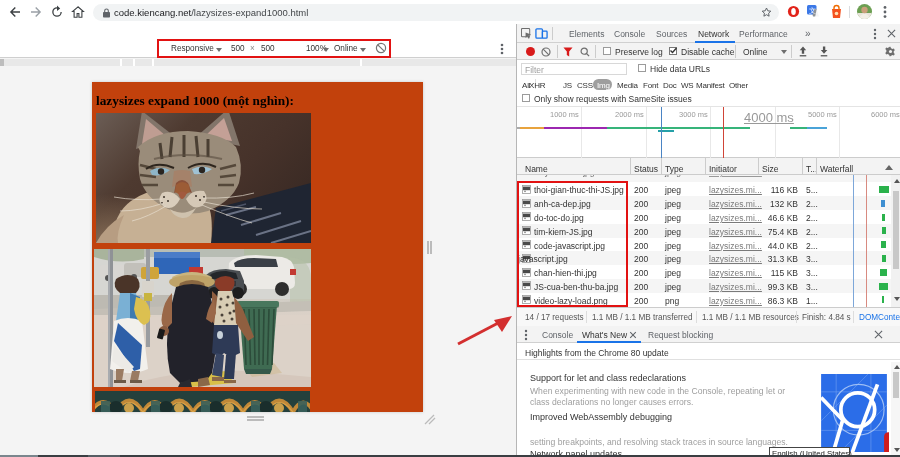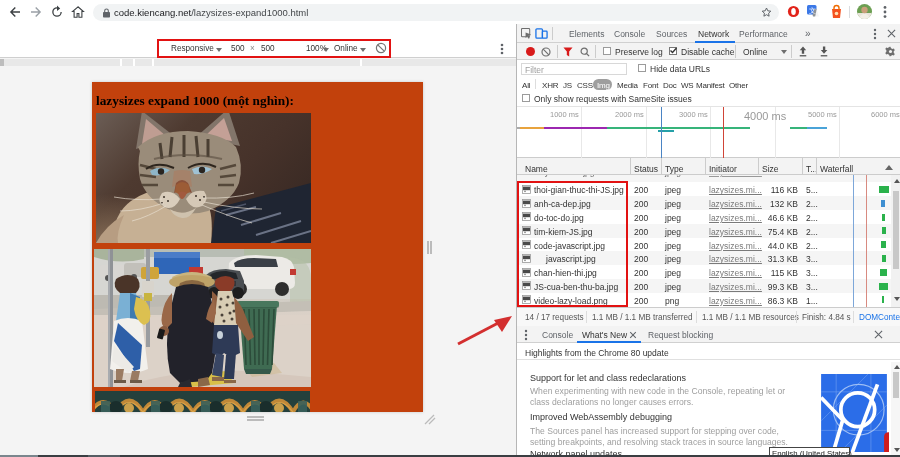--- a/index.html
+++ b/index.html
@@ -447,21 +447,21 @@
   <div class="abs" style="left:0;top:36px;width:384px;height:17px;background:#fff;"></div>
   <div class="abs" style="left:4px;top:39px;width:106px;height:12px;background:#fff;border:1px solid #d8d8d8;"></div>
   <div class="t" style="left:8px;top:41px;color:#9e9e9e;">Filter</div>
   <div class="abs" style="left:121px;top:40px;width:8px;height:8px;border:1px solid #9b9b9b;background:#fff;"></div>
   <div class="t" style="left:133px;top:40px;color:#333;">Hide data URLs</div>
 
   <div class="abs" style="left:0;top:53px;width:384px;height:14px;background:#fff;"></div>
   <div class="abs" style="left:0;top:53px;width:384px;height:14px;font-size:8px;letter-spacing:-0.2px;">
     <div class="t" style="left:5px;top:4px;color:#333;">All</div>
     <div class="sep" style="left:18px;top:2px;height:10px;background:#ddd;"></div>
-    <div class="t" style="left:25px;top:4px;color:#333;">XHR</div>
+    <div class="t" style="left:12px;top:4px;color:#333;">XHR</div>
     <div class="t" style="left:46px;top:4px;color:#333;">JS</div>
     <div class="t" style="left:60px;top:4px;color:#333;">CSS</div>
     <div class="abs" style="left:76px;top:1.5px;width:19px;height:11.5px;background:#9e9e9e;border-radius:6px;"></div>
     <div class="t" style="left:80px;top:4px;color:#fff;">Img</div>
     <div class="t" style="left:100px;top:4px;color:#333;">Media</div>
     <div class="t" style="left:126px;top:4px;color:#333;">Font</div>
     <div class="t" style="left:146px;top:4px;color:#333;">Doc</div>
     <div class="t" style="left:164px;top:4px;color:#333;">WS</div>
     <div class="t" style="left:179px;top:4px;color:#333;">Manifest</div>
     <div class="t" style="left:212px;top:4px;color:#333;">Other</div>
@@ -473,21 +473,21 @@
 
   <div class="abs" id="overview" style="left:0;top:82px;width:384px;height:52px;background:#fff;border-top:1px solid #e4e4e4;border-bottom:1px solid #ccc;">
     <div class="abs" style="left:64px;top:0;width:1px;height:51px;background:#e8e8e8;"></div>
     <div class="abs" style="left:129px;top:0;width:1px;height:51px;background:#e8e8e8;"></div>
     <div class="abs" style="left:193px;top:0;width:1px;height:51px;background:#e8e8e8;"></div>
     <div class="abs" style="left:258px;top:0;width:1px;height:51px;background:#e8e8e8;"></div>
     <div class="abs" style="left:322px;top:0;width:1px;height:51px;background:#e8e8e8;"></div>
     <div class="t" style="left:33px;top:3px;color:#999;font-size:7.5px;">1000 ms</div>
     <div class="t" style="left:98px;top:3px;color:#999;font-size:7.5px;">2000 ms</div>
     <div class="t" style="left:162px;top:3px;color:#999;font-size:7.5px;">3000 ms</div>
-    <div class="t" style="left:227px;top:3px;color:#999;font-size:11px;">4000 ms</div>
+    <div class="t" style="left:227px;top:3px;color:#999;font-size:13px;text-decoration:underline;">4000 ms</div>
     <div class="t" style="left:291px;top:3px;color:#999;font-size:7.5px;">5000 ms</div>
     <div class="t" style="left:354px;top:3px;color:#999;font-size:7.5px;">6000 ms</div>
     <div class="abs" style="left:0;top:19.5px;width:3px;height:2px;background:#aaa;"></div>
     <div class="abs" style="left:3px;top:19.5px;width:24px;height:2.5px;background:#e8a33d;"></div>
     <div class="abs" style="left:27px;top:19.5px;width:63px;height:2.5px;background:#9c27b0;"></div>
     <div class="abs" style="left:90px;top:19.5px;width:143px;height:2.5px;background:#36b47a;"></div>
     <div class="abs" style="left:141px;top:22.5px;width:16px;height:2px;background:#26a0a8;"></div>
     <div class="abs" style="left:273px;top:19.5px;width:17px;height:2.5px;background:#36b47a;"></div>
     <div class="abs" style="left:290px;top:20px;width:20px;height:1.5px;background:#4aa3d8;"></div>
     <div class="abs" style="left:144px;top:0;width:1px;height:51px;background:#4a84c4;"></div>
@@ -582,21 +582,21 @@
         <div class="t" style="left:192px;top:65.6px;color:#7a7a7a;text-decoration:underline;">lazysizes.mi...</div>
         <div class="t" style="left:241px;top:65.6px;width:40px;text-align:right;color:#333;">44.0 KB</div>
         <div class="t" style="left:289px;top:65.6px;color:#333;">2...</div>
         <div class="abs" style="left:364px;top:66.1px;width:5px;height:7px;background:#2bb24c;"></div>
     <div class="abs" style="left:0;top:76.4px;width:374px;height:13.8px;background:#f5f5f5;"></div>
         <svg class="ico" style="left:5px;top:78.7px;" width="9" height="9" viewBox="0 0 9 9">
           <rect x="0.5" y="0.5" width="8" height="8" fill="#fff" stroke="#9a9a9a" stroke-width="0.8"></rect>
           <rect x="1" y="1.6" width="7" height="3.6" fill="#4a4a4a"></rect>
           <circle cx="3" cy="6.3" r="0.9" fill="#888"></circle>
         </svg>
-        <div class="t" style="left:29px;top:79.4px;color:#333;">javascript.jpg</div>
+        <div class="t" style="left:1px;top:79.4px;color:#333;">javascript.jpg</div>
         <div class="t" style="left:117px;top:79.4px;color:#333;">200</div>
         <div class="t" style="left:148px;top:79.4px;color:#333;">jpeg</div>
         <div class="t" style="left:192px;top:79.4px;color:#7a7a7a;text-decoration:underline;">lazysizes.mi...</div>
         <div class="t" style="left:241px;top:79.4px;width:40px;text-align:right;color:#333;">31.3 KB</div>
         <div class="t" style="left:289px;top:79.4px;color:#333;">3...</div>
         <div class="abs" style="left:365px;top:79.9px;width:4px;height:7px;background:#2bb24c;"></div>
     <div class="abs" style="left:0;top:90.2px;width:374px;height:13.8px;background:#fff;"></div>
         <svg class="ico" style="left:5px;top:92.5px;" width="9" height="9" viewBox="0 0 9 9">
           <rect x="0.5" y="0.5" width="8" height="8" fill="#fff" stroke="#9a9a9a" stroke-width="0.8"></rect>
           <rect x="1" y="1.6" width="7" height="3.6" fill="#4a4a4a"></rect>
@@ -673,21 +673,20 @@
     <svg class="ico" style="left:357px;top:4px;" width="9" height="9" viewBox="0 0 10 10">
           <path d="M1 1l8 8M9 1l-8 8" stroke="#5f6368" stroke-width="1.2"></path>
         </svg>
     <div class="abs" style="left:0;top:17px;width:384px;height:17px;background:#fff;border-bottom:1px solid #e0e0e0;"></div>
     <div class="t" style="left:8px;top:22px;color:#333;">Highlights from the Chrome 80 update</div>
 
     <div class="t" style="left:13px;top:47px;font-size:9px;color:#333;">Support for let and class redeclarations</div>
     <div class="t" style="left:13px;top:60px;font-size:8.6px;color:#9e9e9e;">When experimenting with new code in the Console, repeating let or</div>
     <div class="t" style="left:13px;top:71px;font-size:8.6px;color:#9e9e9e;">class declarations no longer causes errors.</div>
     <div class="t" style="left:13px;top:86px;font-size:9px;color:#333;">Improved WebAssembly debugging</div>
-    <div class="t" style="left:13px;top:100px;font-size:8.6px;color:#9e9e9e;">The Sources panel has increased support for stepping over code,</div>
     <div class="t" style="left:13px;top:111px;font-size:8.6px;color:#9e9e9e;">setting breakpoints, and resolving stack traces in source languages.</div>
     <div class="t" style="left:13px;top:123px;font-size:9px;color:#333;">Network panel updates</div>
 
     <svg class="ico" style="left:302px;top:48px;" width="70" height="78" viewBox="0 0 70 83">
       <rect width="70" height="83" fill="#2b6de8"></rect>
       <g stroke="#6b9bf0" stroke-width="0.7">
         <line x1="0" y1="19" x2="70" y2="19"></line>
             <line x1="0" y1="60" x2="70" y2="60"></line>
         <line x1="16" y1="0" x2="16" y2="83"></line>
             <line x1="53" y1="0" x2="53" y2="83"></line>

